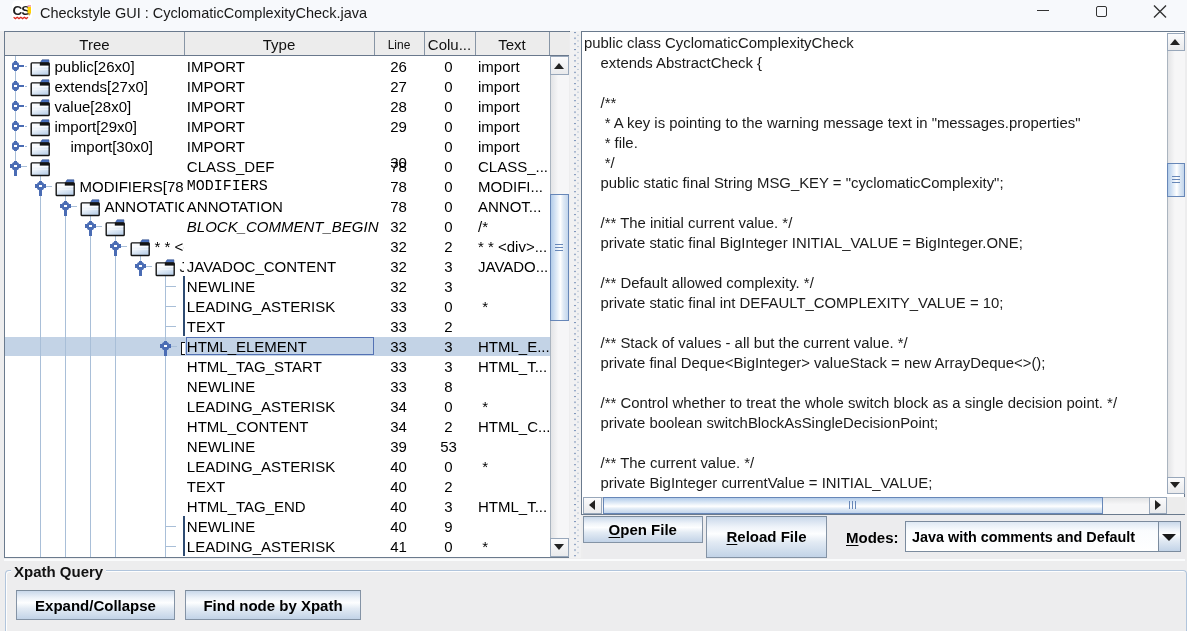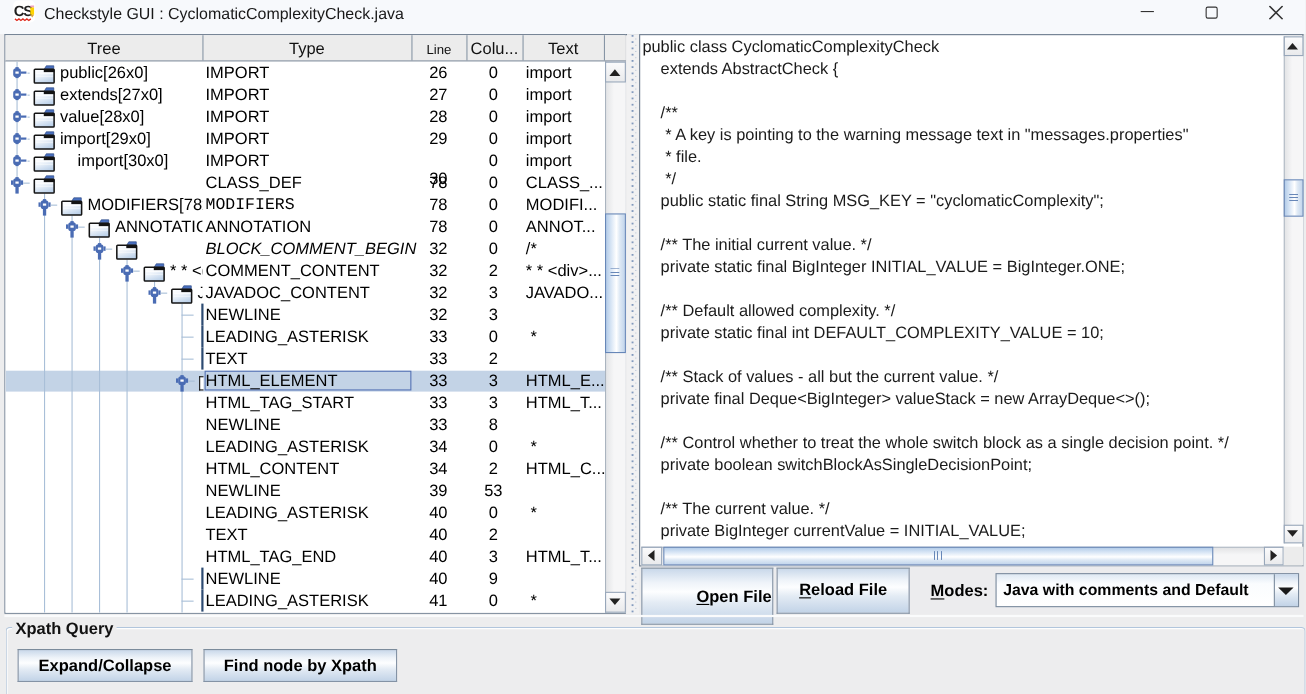--- a/index.html
+++ b/index.html
@@ -203,21 +203,20 @@
 <div class="a" style="left:113.90px;top:188.20px;width:2.00px;height:3.60px;background:#4a6cb4;"></div>
 <div class="a" style="left:109.20px;top:193.50px;width:2.60px;height:6.50px;background:#4a6cb4;"></div>
 <div class="hln" style="left:115.9px;top:189.5px;width:6px;"></div>
 <div class="a" style="left:108.80px;top:188.70px;width:3.4px;height:2.6px;background:#fff;"></div>
 <svg class="a" style="left:124.5px;top:182.5px;" width="21" height="18" viewBox="0 0 21 18">
       <use href="#folder"></use>
     </svg>
 <div class="a" style="left:0;top:180.0px;width:179px;height:20px;overflow:hidden;">
 <div class="t" style="left:149.5px;top:1px;">* * &lt;div&gt;</div>
 </div>
-<div class="t" style="left:181.8px;top:181.0px;">COMMENT_CONTENT</div>
 <div class="t num" style="left:369.0px;top:181.0px;width:49.0px;">32</div>
 <div class="t num" style="left:419.0px;top:181.0px;width:49.0px;">2</div>
 <div class="t" style="left:473.0px;top:181.0px;">* * &lt;div&gt;...</div>
 <div class="a" style="left:131.60px;top:206.10px;width:7.80px;height:7.80px;background:#4a6cb4;border-radius:2.6px;"></div>
 <div class="a" style="left:133.70px;top:204.60px;width:3.60px;height:2.00px;background:#4a6cb4;"></div>
 <div class="a" style="left:130.10px;top:208.20px;width:2.00px;height:3.60px;background:#4a6cb4;"></div>
 <div class="a" style="left:138.90px;top:208.20px;width:2.00px;height:3.60px;background:#4a6cb4;"></div>
 <div class="a" style="left:134.20px;top:213.50px;width:2.60px;height:6.50px;background:#4a6cb4;"></div>
 <div class="hln" style="left:140.9px;top:209.5px;width:6px;"></div>
 <div class="a" style="left:133.80px;top:208.70px;width:3.4px;height:2.6px;background:#fff;"></div>
@@ -348,21 +347,21 @@
 <div class="gripv" style="left:1171.8px;top:176.0px;"></div>
 <div class="a" style="left:583.0px;top:496.5px;width:584.0px;height:17.0px;background:linear-gradient(180deg,#e3e4e6,#f6f6f7 40%);border-top:1px solid #aab4bf;"></div>
 <div class="sbtn" style="left:583.0px;top:496.5px;width:18.5px;height:17.0px;"></div>
 <div class="tri" style="left:589.2px;top:499.5px;border-top:5.5px solid transparent;border-bottom:5.5px solid transparent;border-right:6.5px solid #222;"></div>
 <div class="sbtn" style="left:1148.5px;top:496.5px;width:18.5px;height:17.0px;"></div>
 <div class="tri" style="left:1154.8px;top:499.5px;border-top:5.5px solid transparent;border-bottom:5.5px solid transparent;border-left:6.5px solid #222;"></div>
 <div class="thumbh" style="left:603.0px;top:496.5px;width:500.0px;height:17.0px;"></div>
 <div class="griph" style="left:849.0px;top:501.0px;"></div>
 <div class="a" style="left:1167.0px;top:496.5px;width:17.5px;height:17.0px;background:#ececec;"></div>
 <div class="a" style="left:582.5px;top:515.0px;width:602.5px;height:44.0px;background:#ececee;"></div>
-<div class="btn" style="left:583px;top:516px;width:119.5px;height:52px;justify-content:flex-end;">
+<div class="btn" style="left:583px;top:516px;width:119.5px;height:27px;">
     <span><u>O</u>pen File</span>
   </div>
 <div class="btn" style="left:706px;top:516px;width:121px;height:41.5px;">
     <span><u>R</u>eload File</span>
   </div>
 <div class="t" style="left:846px;top:527.5px;font-weight:bold;font-size:15px;"><u>M</u>odes:</div>
 <div class="a" style="left:905px;top:521px;width:276px;height:31px;border:1px solid #7b8b9e;background:linear-gradient(180deg,#dfe9f4 0%,#fafcfe 30%,#ffffff 100%);"></div>
 <div class="t" style="left:912px;top:527px;font-size:14.4px;font-weight:bold;">Java with comments and Default</div>
 <div class="a" style="left:1158px;top:522px;width:22px;height:29px;border-left:1px solid #7b8b9e;background:linear-gradient(180deg,#c9d8ea 0%,#eef3f9 25%,#fdfeff 42%,#e3ebf4 62%,#c2d3e7 100%);"></div>
 <div class="tri" style="left:1162px;top:534px;border-left:7px solid transparent;border-right:7px solid transparent;border-top:7.5px solid #1a1a1a;"></div>

